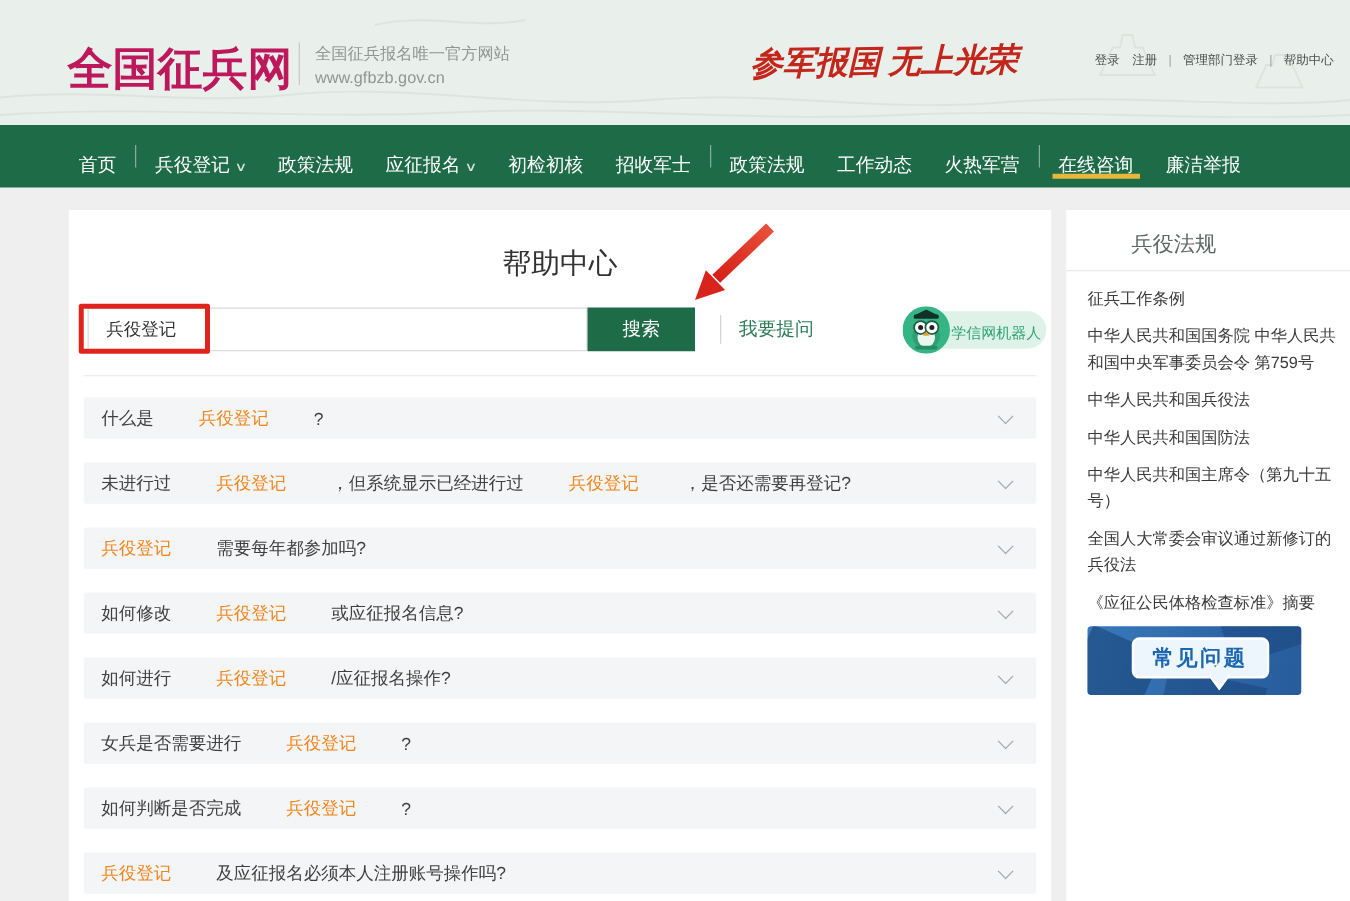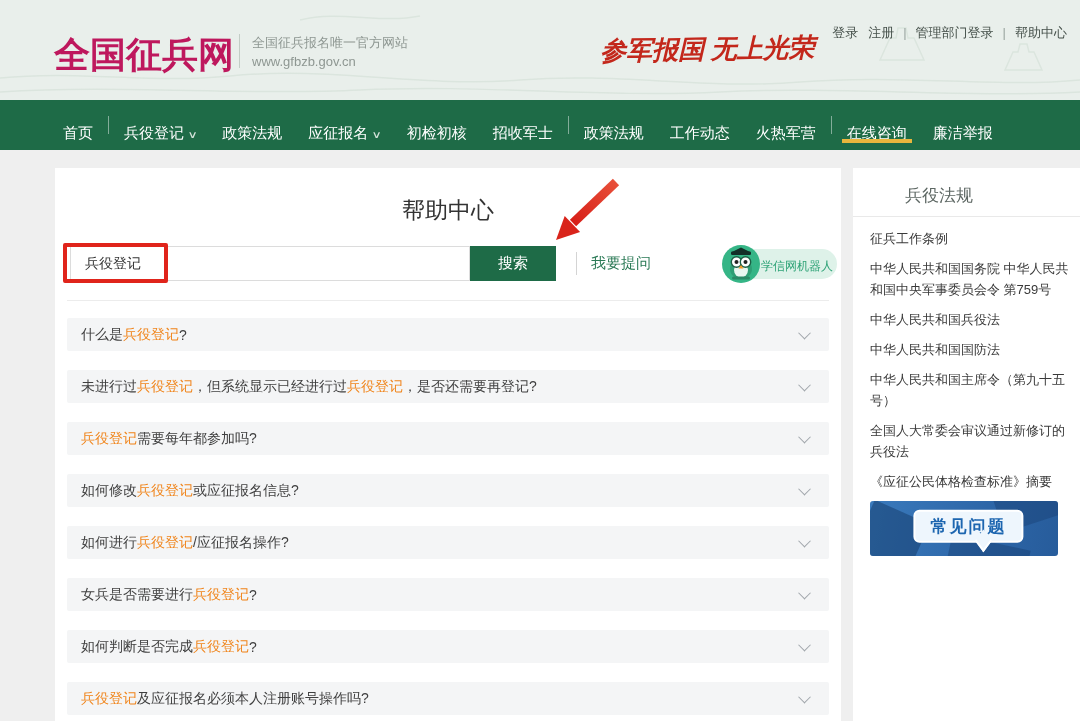--- a/index.html
+++ b/index.html
@@ -6,21 +6,21 @@
   html,body { width:1080px; height:721px; overflow:hidden; }
   body { font-family:"Liberation Sans","DejaVu Sans",sans-serif; background:#efefef; position:relative; }
 
   
   .header { position:absolute; left:0; top:0; width:1080px; height:100px; background:#e9efeb; overflow:hidden; }
   .header .wm { position:absolute; left:0; top:0; }
   .logo { position:absolute; left:54px; top:31px; font-family:"Liberation Serif","DejaVu Serif",serif; font-weight:bold; font-size:36px; color:#be185d; letter-spacing:0; }
   .logo-divider { position:absolute; left:239px; top:34px; width:1px; height:34px; background:#c3cdc6; }
   .subtitle { position:absolute; left:252px; top:33px; font-size:13px; color:#8e9792; line-height:19px; }
   .slogan { position:absolute; left:600px; top:32px; font-family:"Liberation Serif","DejaVu Serif",serif; font-weight:bold; font-style:italic; font-size:26px; color:#c3271b; letter-spacing:0; transform:rotate(-1deg); white-space:nowrap; }
-  .top-links { position:absolute; right:8px; top:24px; font-size:13px; color:#46514b; }
+  .top-links { position:absolute; right:8px; top:41px; font-size:10px; color:#46514b; }
   .top-links span.lnk { margin:0 5px; cursor:pointer; }
   .top-links span.pipe { color:#9aa5a0; margin:0 4px; }
 
   
   .nav { position:absolute; left:0; top:100px; width:1080px; height:50px; background:#1e6b47; display:flex; align-items:center; padding-left:50px; }
   .nav-item { position:relative; color:#fff; font-size:15px; padding:0 13px; height:35px; line-height:50px; cursor:pointer; white-space:nowrap; flex-shrink:0; }
   .nav-item .caret { font-size:10px; margin-left:5px; display:inline-block; transform:scaleX(1.4); color:#d6e4dc; }
   .nav-item.active::after { content:""; position:absolute; left:8px; right:8px; bottom:0; height:4px; background:#e9b63d; }
   .nav-divider { width:1px; height:18px; background:rgba(255,255,255,.45); margin:0 2px; }
 
@@ -37,30 +37,30 @@
   .ask-divider { position:absolute; left:521px; top:6px; width:1px; height:23px; background:#d4d4d4; }
   .ask-link { position:absolute; left:536px; top:8px; font-size:15px; color:#2b7a56; cursor:pointer; }
   .robot { position:absolute; left:667px; top:-1px; width:172px; height:38px; }
   .robot-pill { position:absolute; left:15px; top:4px; width:100px; height:30px; background:#def2e9; border-radius:15px; }
   .robot-pill span { position:absolute; left:24px; top:9px; font-size:12px; color:#2fa377; white-space:nowrap; }
   .robot-avatar { position:absolute; left:0; top:0; width:38px; height:38px; }
   .arrow-svg { position:absolute; left:485px; top:-74px; width:90px; height:75px; pointer-events:none; }
   .search-sep { position:absolute; left:12px; right:12px; top:132px; height:1px; background:#ececec; }
 
   .faq-list { position:absolute; left:12px; right:12px; top:150px; }
-  .faq-row { height:33px; margin-bottom:19px; background:#f4f5f6; border-radius:2px; display:flex; align-items:center; padding:0 20px 0 14px; font-size:14px; color:#3f3f3f; cursor:pointer; }
+  .faq-row { height:33px; margin-bottom:19px; background:#f4f5f6; border-radius:2px; display:flex; align-items:center; padding:0 20px 0 14px; font-size:14px; color:#3f3f3f; cursor:pointer;gap:36px; }
   .faq-row .hl { color:#f0851c; }
   .faq-chevron { margin-left:auto; width:9px; height:9px; border-left:1.5px solid #a0a6ab; border-bottom:1.5px solid #a0a6ab; transform:rotate(-45deg) translate(1px,-1px); }
 
   
   .side-title { padding:16px 0 0 17px; font-size:17px; color:#5d6763;margin-left:35px; }
   .side-divider { margin-top:9px; height:1px; background:#e9e9e9; }
   .law-list { padding:11px 6px 0 17px; }
   .law-item { font-size:13px; color:#3a3a3a; line-height:21px; margin-bottom:9px; cursor:pointer; }
-  .side-banner { position:relative; margin:8px 0 0 17px; width:188px; height:55px; border-radius:3px; background:linear-gradient(100deg,#3a7abc 0%,#2d66a8 60%,#275c9b 100%); overflow:hidden; cursor:pointer; }
+  .side-banner { position:relative; margin:8px 0 0 17px; width:171px; height:55px; border-radius:3px; background:linear-gradient(100deg,#3a7abc 0%,#2d66a8 60%,#275c9b 100%); overflow:hidden; cursor:pointer; }
   .side-banner .shape1 { position:absolute; left:-12px; top:8px; width:60px; height:70px; background:rgba(16,52,96,.45); transform:rotate(24deg); }
   .side-banner .shape2 { position:absolute; right:-8px; top:-18px; width:70px; height:40px; background:rgba(22,60,110,.4); transform:rotate(-18deg); }
   .side-banner .shape3 { position:absolute; right:30px; bottom:-20px; width:80px; height:34px; background:rgba(16,52,96,.35); transform:rotate(12deg); }
   .banner-bubble { position:absolute; left:50%; top:50%; transform:translate(-46%,-58%); background:#eef6fd; border:2px solid #fff; border-radius:6px; padding:3px 15px; font-size:17px; font-weight:bold; color:#1d66b0; letter-spacing:2px; white-space:nowrap; }
   .banner-bubble::after { content:""; position:absolute; left:58%; bottom:-7px; width:12px; height:12px; background:#eef6fd; border-right:2px solid #fff; border-bottom:2px solid #fff; transform:rotate(45deg) skew(8deg,8deg); }
 </style>
 </head>
 <body>
 
 <div class="header">

